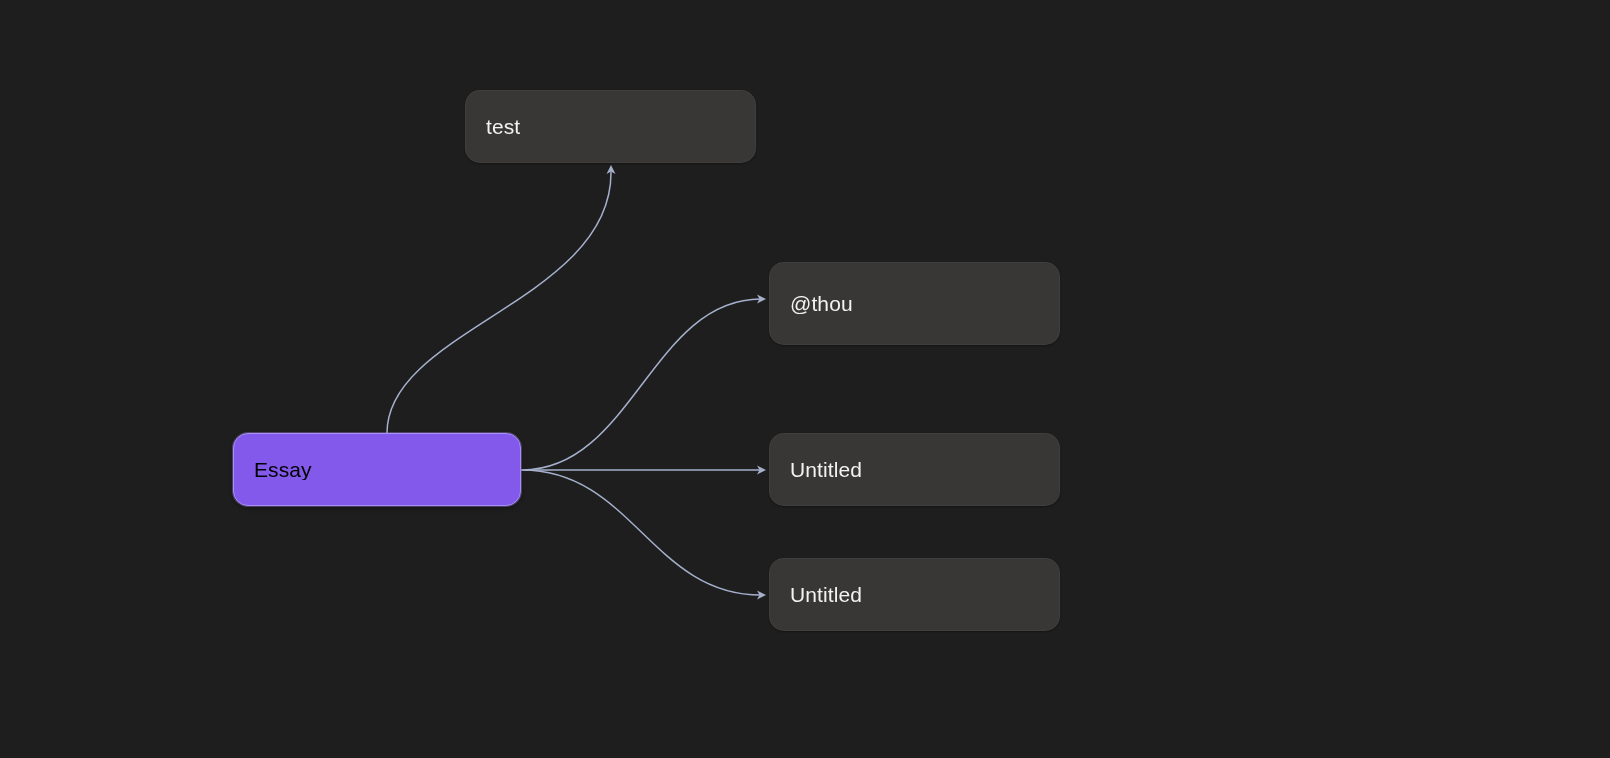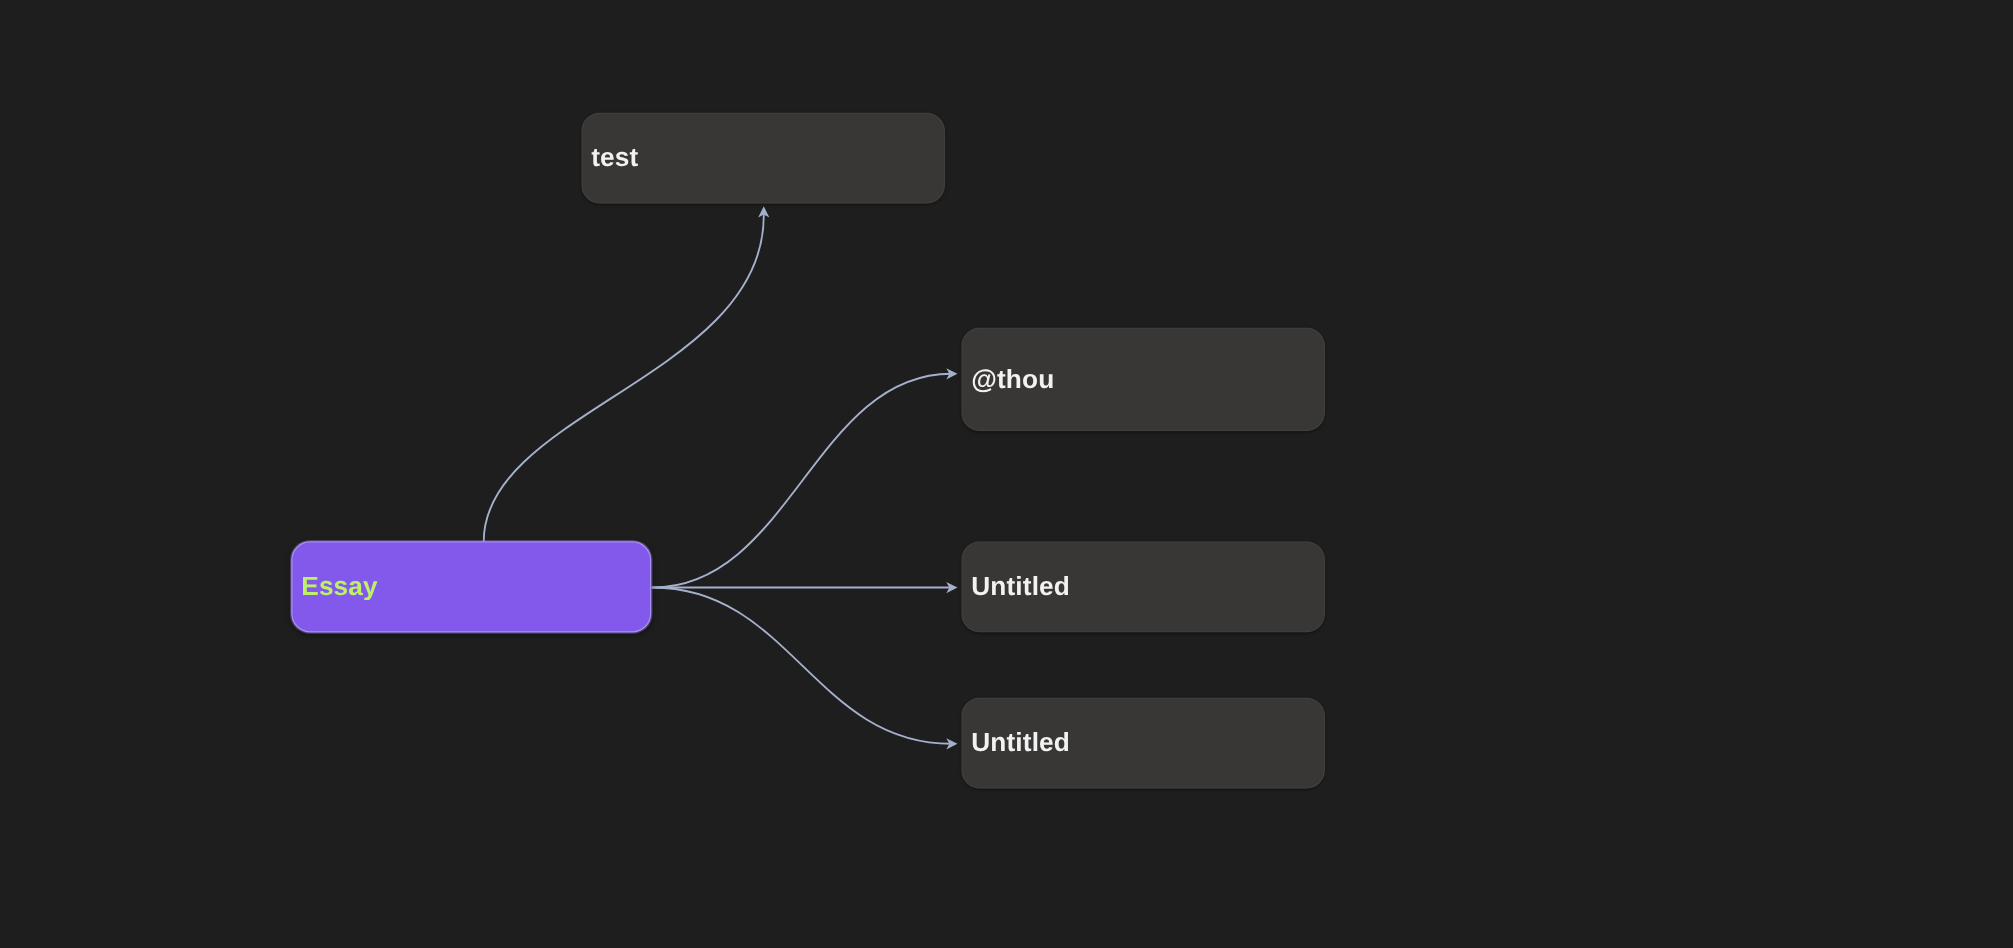--- a/index.html
+++ b/index.html
@@ -26,37 +26,36 @@
     width: 1610px;
     height: 758px;
     pointer-events: none;
   }
   .node {
     position: absolute;
     box-sizing: border-box;
     border-radius: 15px;
     display: flex;
     align-items: center;
-    padding: 0 7px;
+    padding: 0 20px;
     background: #393735;
     color: #f2f2f2;
     font-size: 21px;
     line-height: 1;
     letter-spacing: 0.1px;
     border: 1px solid rgba(255,255,255,0.045);
     box-shadow: 0 1px 2px rgba(0,0,0,0.35);
     user-select: none;
     cursor: pointer;
-    font-weight: bold;
   }
   .node.selected {
     background: #8259eb;
     border: 1.5px solid #a98ef5;
     box-shadow: 0 0 0 1px rgba(169,142,245,0.35), 0 2px 5px rgba(0,0,0,0.4);
-    color: #bef264;
+    color: #000000;
   }
   .node-label {
     white-space: nowrap;
     overflow: hidden;
     text-overflow: ellipsis;
   }
 </style>
 </head>
 <body>
 

